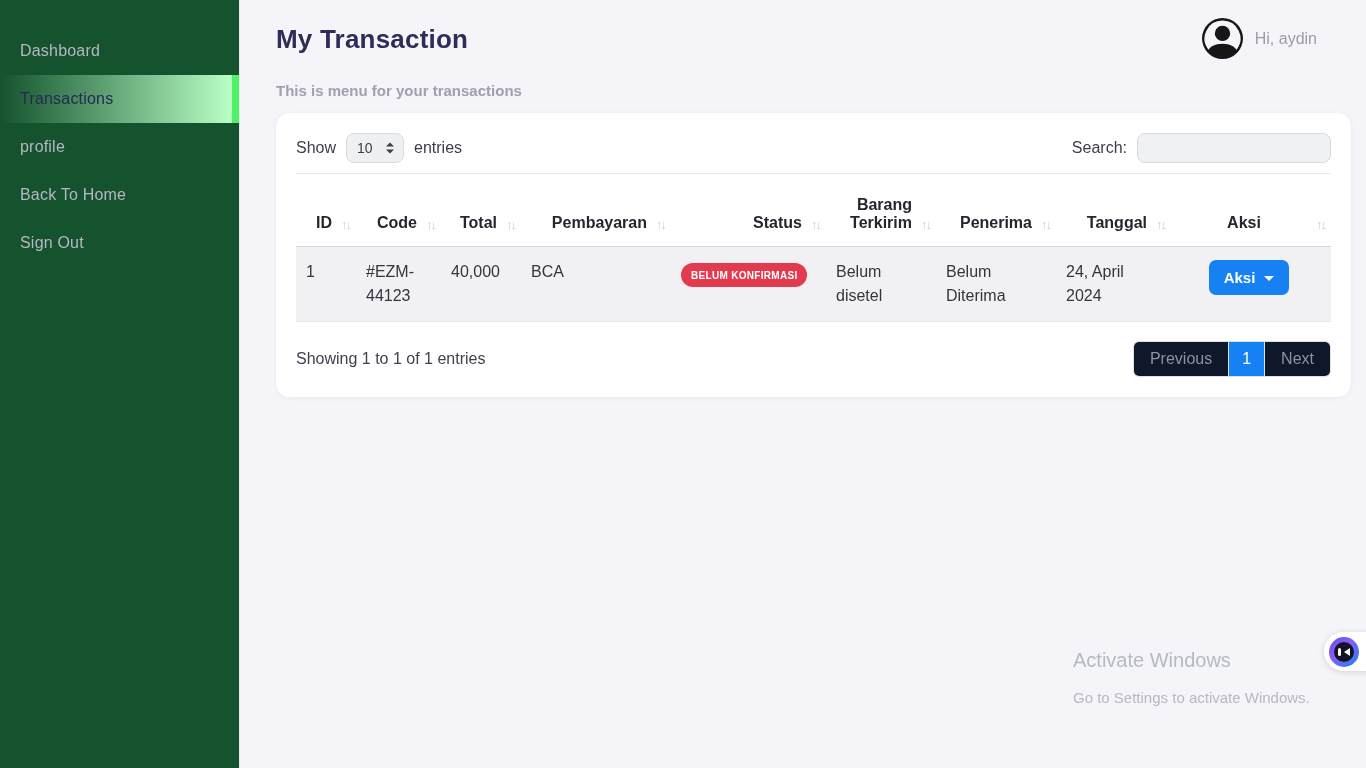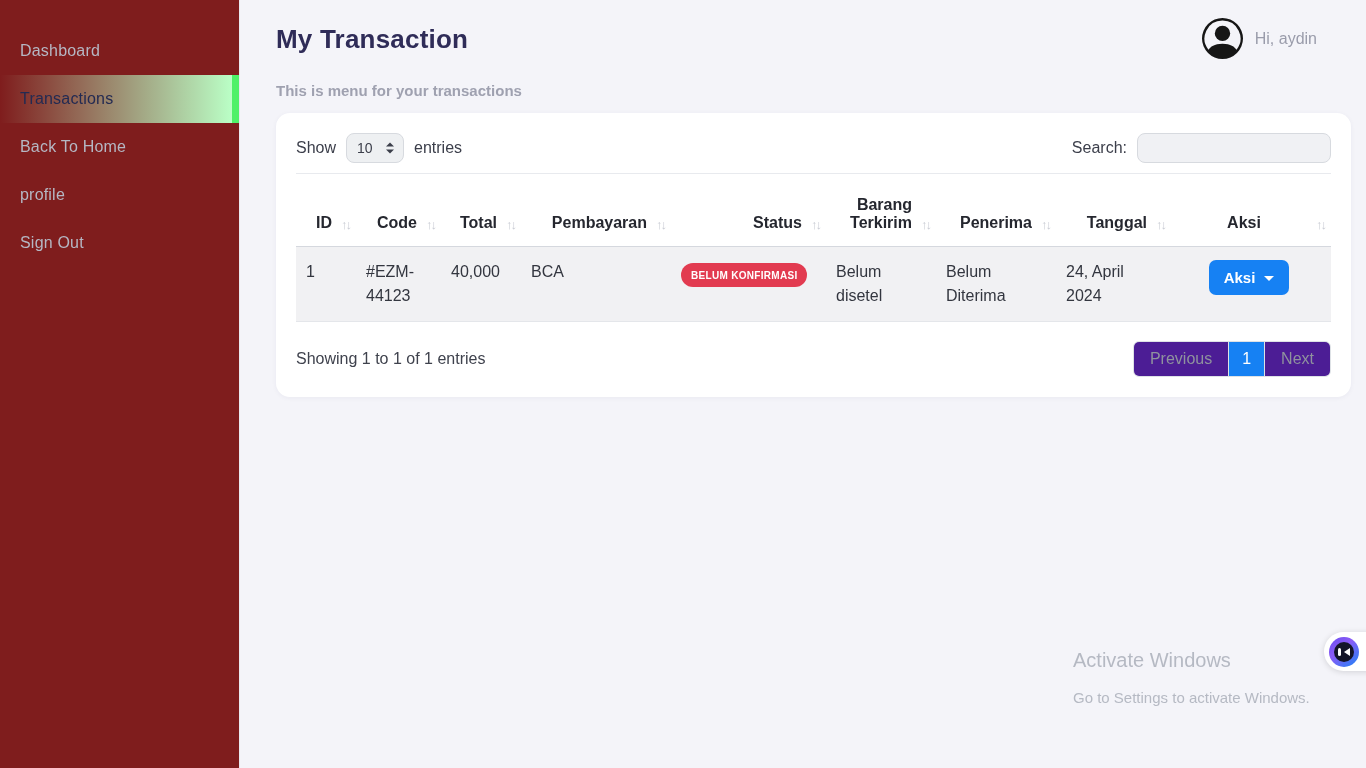--- a/index.html
+++ b/index.html
@@ -7,21 +7,21 @@
   body {
     font-family:"Liberation Sans", sans-serif;
     background:#f4f4f9;
     position:relative;
     color:#2b2e37;
   }
 
   
   .sidebar {
     position:absolute; left:0; top:0; width:240px; height:768px;
-    background:#7f1d1d; border-right:1px solid #e9e9f0; z-index:2;
+    background:#14532d; border-right:1px solid #e9e9f0; z-index:2;
   }
   .sidebar nav { padding-top:27px; }
   .nav-item {
     height:48px; display:flex; align-items:center; padding-left:20px;
     font-size:16px; color:#b5b7c3; cursor:pointer; letter-spacing:.2px;
   }
   .nav-item.active {
     color:#232a52; font-weight:500;
     background:linear-gradient(90deg, rgba(186,255,198,0) 0%, #baffc6 100%);
     border-right:7px solid #4ef168;
@@ -104,21 +104,21 @@
 
   
   .card-footer { display:flex; justify-content:space-between; align-items:center; margin-top:19px; }
   .showing-info { font-size:16px; color:#3f424d; }
   .pagination {
     display:flex; align-items:stretch; border:1px solid #dee2e6;
     border-radius:6px; overflow:hidden; background:#fff; height:36px;
   }
   .page-btn {
     display:flex; align-items:center; padding:0 16px;
-    font-size:16px; color:#8f929e; background:#4c1d95; cursor:pointer;
+    font-size:16px; color:#8f929e; background:#0f172a; cursor:pointer;
   }
   .page-btn.prev { border-right:1px solid #dee2e6; }
   .page-btn.next { border-left:1px solid #dee2e6; }
   .page-btn.current { background:#1681f3; color:#ffffff; padding:0 13px; }
 
   
   .watermark { position:absolute; left:1073px; top:649px; color:rgba(148,153,166,.65); }
   .watermark-line1 { font-size:20px; }
   .watermark-line2 { font-size:15px; margin-top:17px; }
 
@@ -143,22 +143,22 @@
     border-right:6px solid #ffffff;
   }
 </style>
 </head>
 <body>
 
 <aside class="sidebar">
   <nav>
     <div class="nav-item">Dashboard</div>
     <div class="nav-item active">Transactions</div>
+    <div class="nav-item">profile</div>
     <div class="nav-item">Back To Home</div>
-    <div class="nav-item">profile</div>
     <div class="nav-item">Sign Out</div>
   </nav>
 </aside>
 
 <main class="main">
   <div class="page-header">
     <div class="page-title">My Transaction</div>
     <div class="page-subtitle">This is menu for your transactions</div>
   </div>
 

